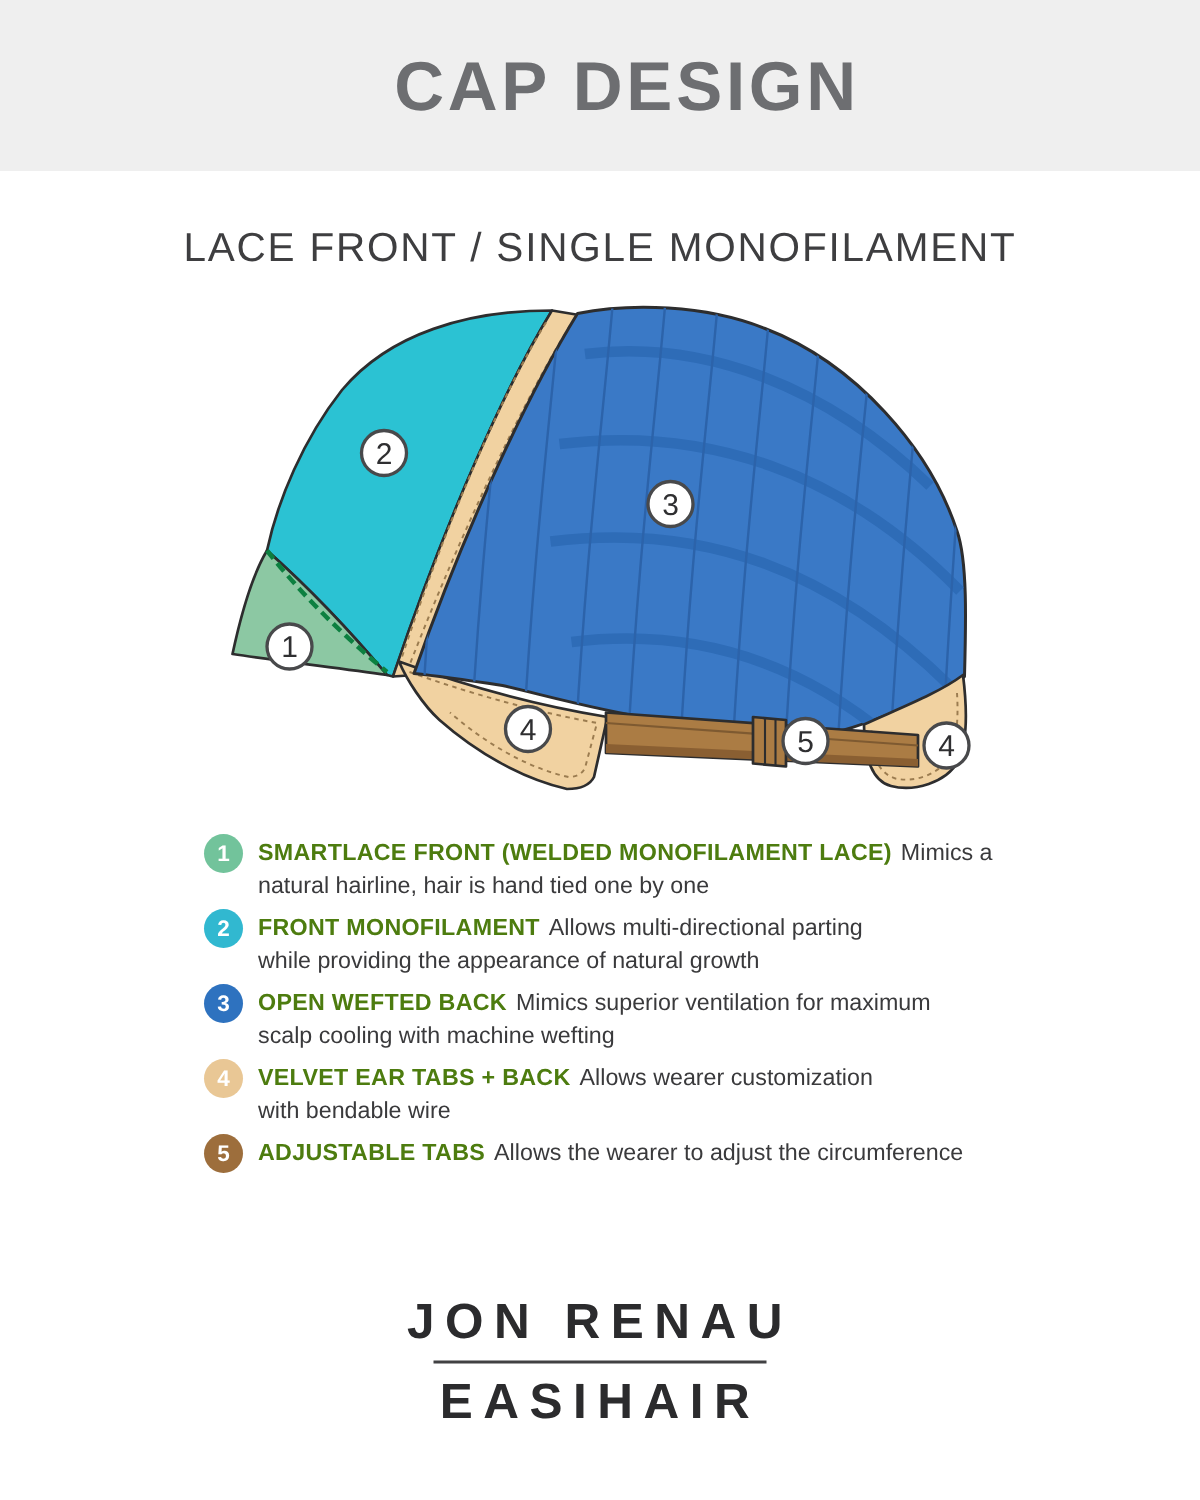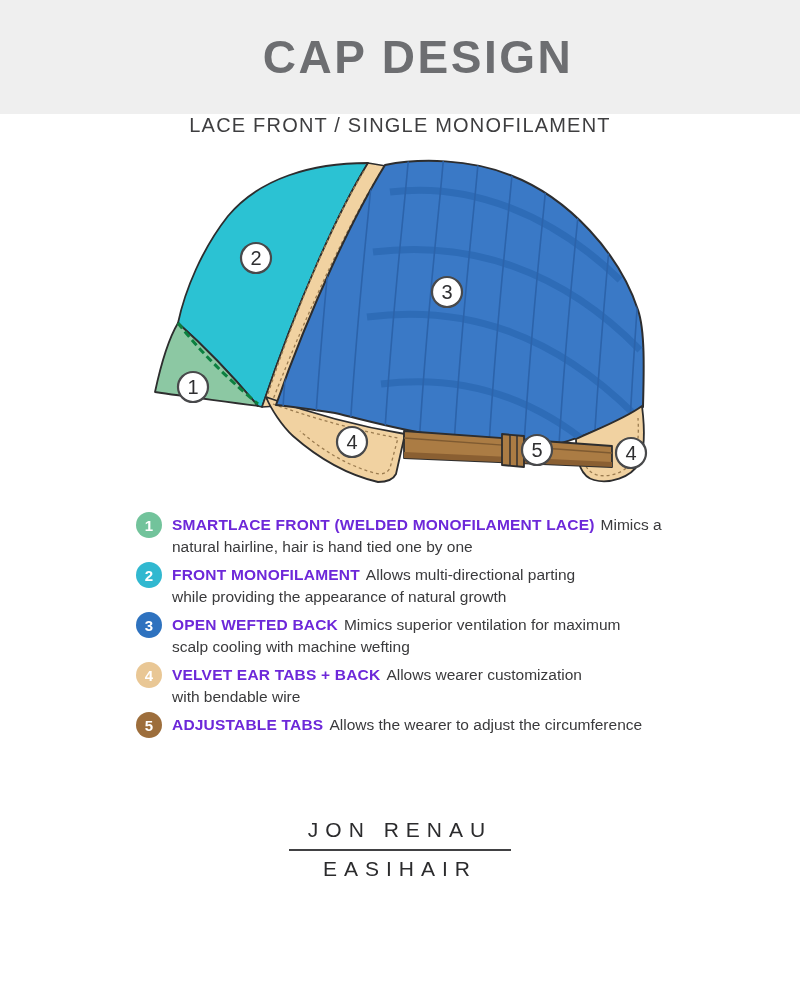--- a/index.html
+++ b/index.html
@@ -11,39 +11,39 @@
   }
   .header{
     height:114px;background:#efefef;
     display:flex;align-items:center;justify-content:center;
   }
   .header h1{
     margin:0;font-size:46px;font-weight:bold;
     color:#6d6e71;letter-spacing:2.5px;
   }
   .subtitle{
-    text-align:center;
-    font-size:20px;font-weight:400;color:#3e3e40;letter-spacing:1.2px;
+    margin-top:36px;text-align:center;
+    font-size:27px;font-weight:400;color:#3e3e40;letter-spacing:1.2px;
   }
   .diagram{position:relative;height:352px;margin-top:13px;}
   .diagram svg{position:absolute;left:140px;top:0;}
   .legend{padding-left:136px;margin-top:12px;}
   .lg-row{display:flex;align-items:flex-start;margin-bottom:6px;}
   .lg-bullet{
     width:26px;height:26px;border-radius:50%;
     color:#fff;font-weight:bold;font-size:15px;
     display:flex;align-items:center;justify-content:center;
     flex:0 0 26px;margin-top:-2px;background:#999;
   }
   .lg-text{margin-left:10px;font-size:15.5px;line-height:22px;color:#3a3a3c;}
   .lg-line{white-space:nowrap;}
-  .lg-text b{color:#6d28d9;letter-spacing:0.2px;}
+  .lg-text b{color:#4d7c0f;letter-spacing:0.2px;}
   .lg-desc{margin-left:6px;}
   .footer{margin-top:80px;text-align:center;color:#2b2b2d;}
-  .brand{font-size:21px;font-weight:400;letter-spacing:7px;}
+  .brand{font-size:33px;font-weight:700;letter-spacing:7px;}
   .divider{width:222px;height:2px;background:#414143;margin:7px auto 6px auto;}
   .marker-num{font-size:20px;fill:#2f2f31;}
 </style>
 </head>
 <body>
 
 <div class="header" style="background-color: rgb(239, 239, 239); padding-left: 36px;">
   <h1>CAP DESIGN</h1>
 </div>
 

